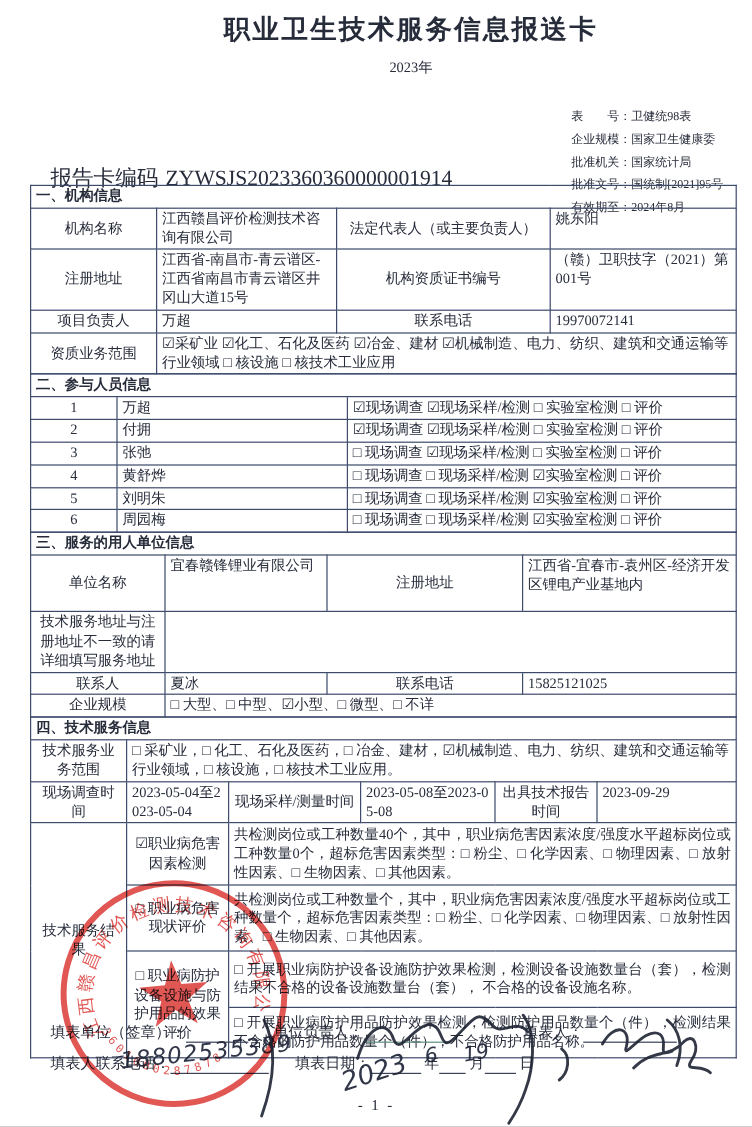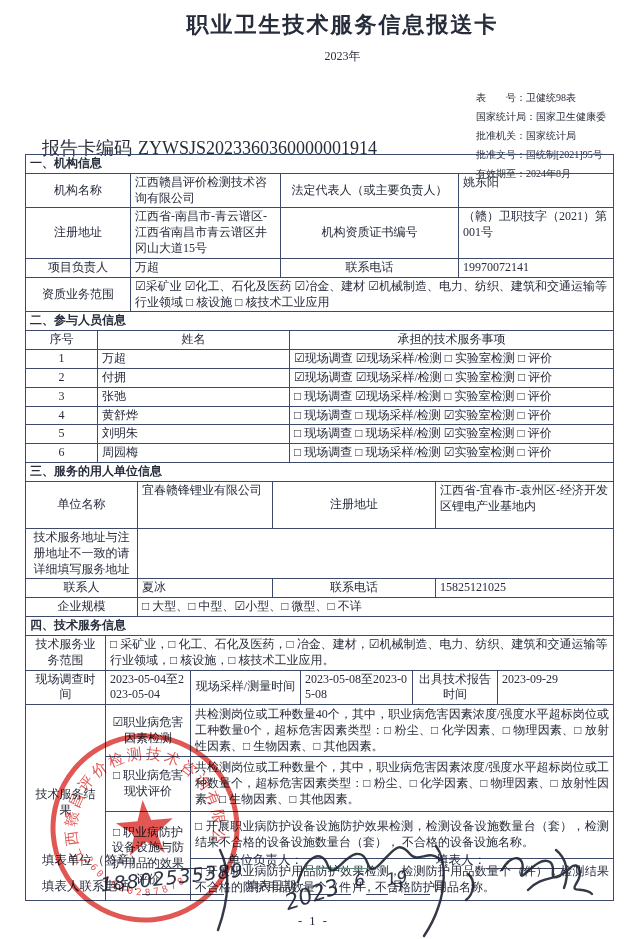--- a/index.html
+++ b/index.html
@@ -41,21 +41,21 @@
 </head>
 <body>
 
 <div class="page">
 
   <div class="doc-title">职业卫生技术服务信息报送卡</div>
   <div class="doc-year">2023年</div>
 
   <div class="meta-block">
     <div class="meta-line"><span>表　　号：</span><span>卫健统98表</span></div>
-    <div class="meta-line"><span>国家统计局：</span><span>国家卫生健康委</span></div>
+    <div class="meta-line"><span>企业规模：</span><span>国家卫生健康委</span></div>
     <div class="meta-line"><span>批准机关：</span><span>国家统计局</span></div>
     <div class="meta-line"><span>批准文号：</span><span>国统制[2021]95号</span></div>
     <div class="meta-line"><span>有效期至：</span><span>2024年8月</span></div>
   </div>
 
   <div class="report-code">
     <span>报告卡编码</span><b>ZYWSJS2023360360000001914</b>
   </div>
 
   <div class="tbl-wrap">
@@ -99,25 +99,20 @@
     <table class="t">
       <colgroup>
           <col style="width:72px">
           <col style="width:192px">
           <col style="width:324px">
         </colgroup>
       <tbody>
           <tr style="height:17px">
             <td class="sec" colspan="3">二、参与人员信息</td>
           </tr>
-      <tr style="height:16px">
-        <td class="ctr">序号</td>
-        <td class="ctr">姓名</td>
-        <td class="ctr">承担的技术服务事项</td>
-      </tr>
       <tr style="height:16px">
         <td class="ctr">1</td>
         <td class="valm">万超</td>
         <td class="valm">☑现场调查 ☑现场采样/检测 □ 实验室检测 □ 评价</td>
       </tr>
       <tr style="height:16px">
         <td class="ctr">2</td>
         <td class="valm">付拥</td>
         <td class="valm">☑现场调查 ☑现场采样/检测 □ 实验室检测 □ 评价</td>
       </tr>

